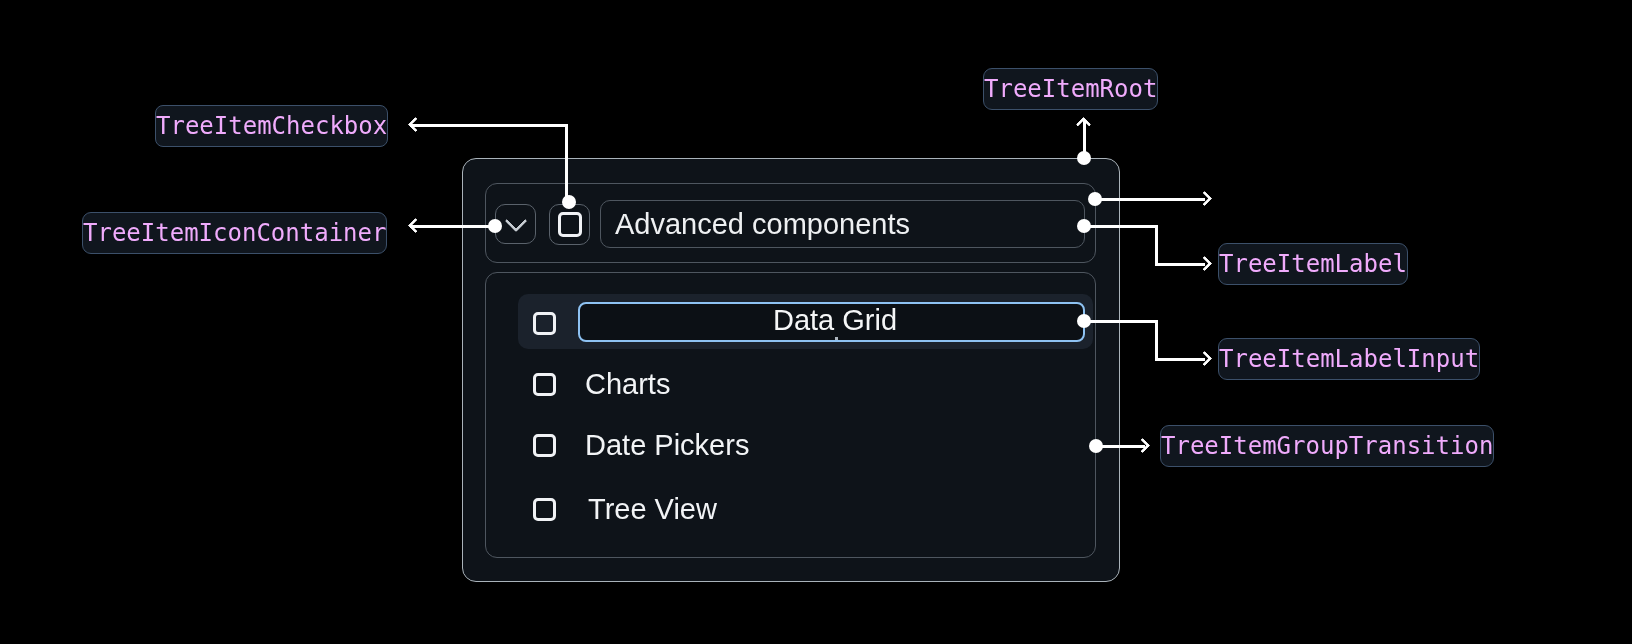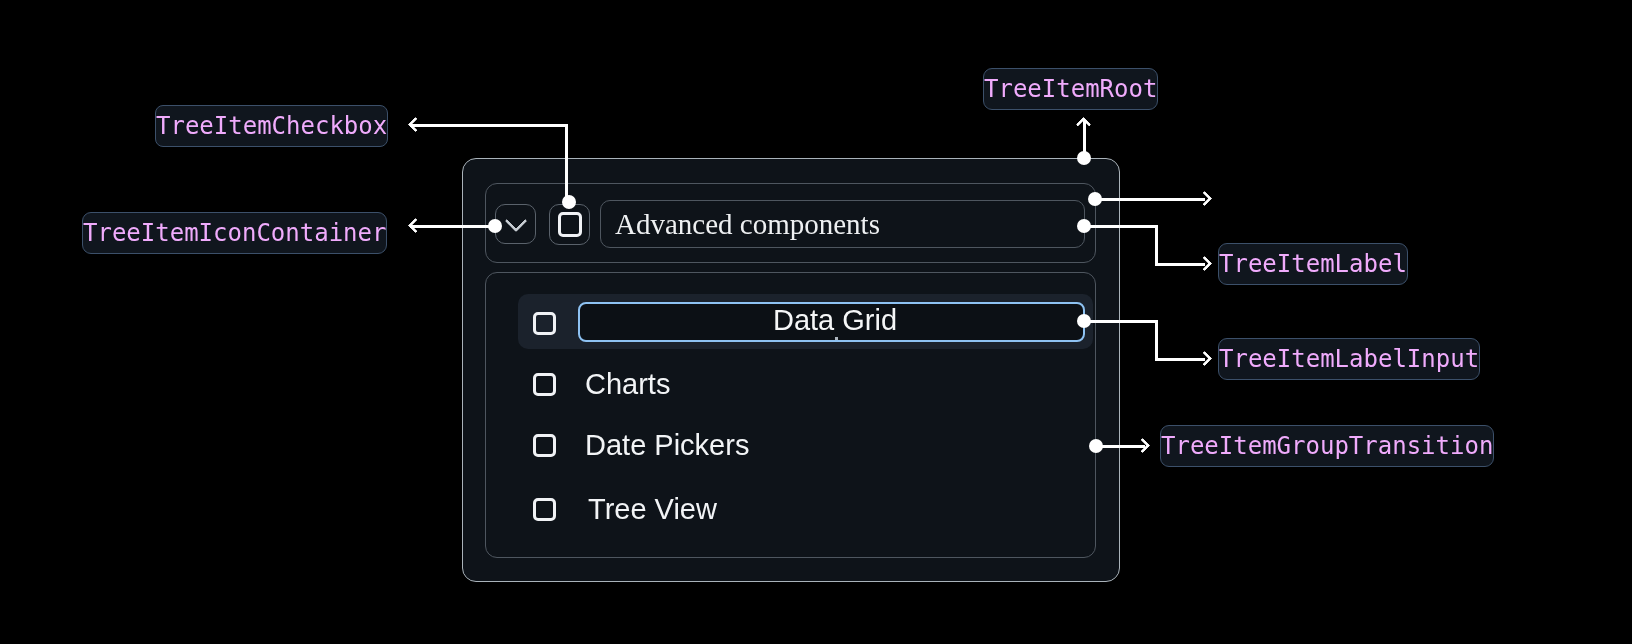--- a/index.html
+++ b/index.html
@@ -1,20 +1,20 @@
 <!DOCTYPE html>
 <html><head>
 <meta charset="utf-8">
 <style>
   html,body{margin:0;padding:0;background:#000;}
   #stage{
     position:relative;width:1632px;height:644px;background:#000;overflow:hidden;
     font-family:"Liberation Sans","DejaVu Sans",sans-serif;
   }
-  .abs{position:absolute;box-sizing:border-box;font-family:Liberation Serif, serif;}
+  .abs{position:absolute;box-sizing:border-box;}
 
   
   .chip{
     position:absolute;box-sizing:border-box;
     background:#10161e;border:1.5px solid #3c506a;border-radius:9px;
     color:#f0abfc;font-family:"DejaVu Sans Mono","Liberation Mono",monospace;
     font-size:24px;line-height:28px;padding:6px 0;white-space:nowrap;
   }
 
   

